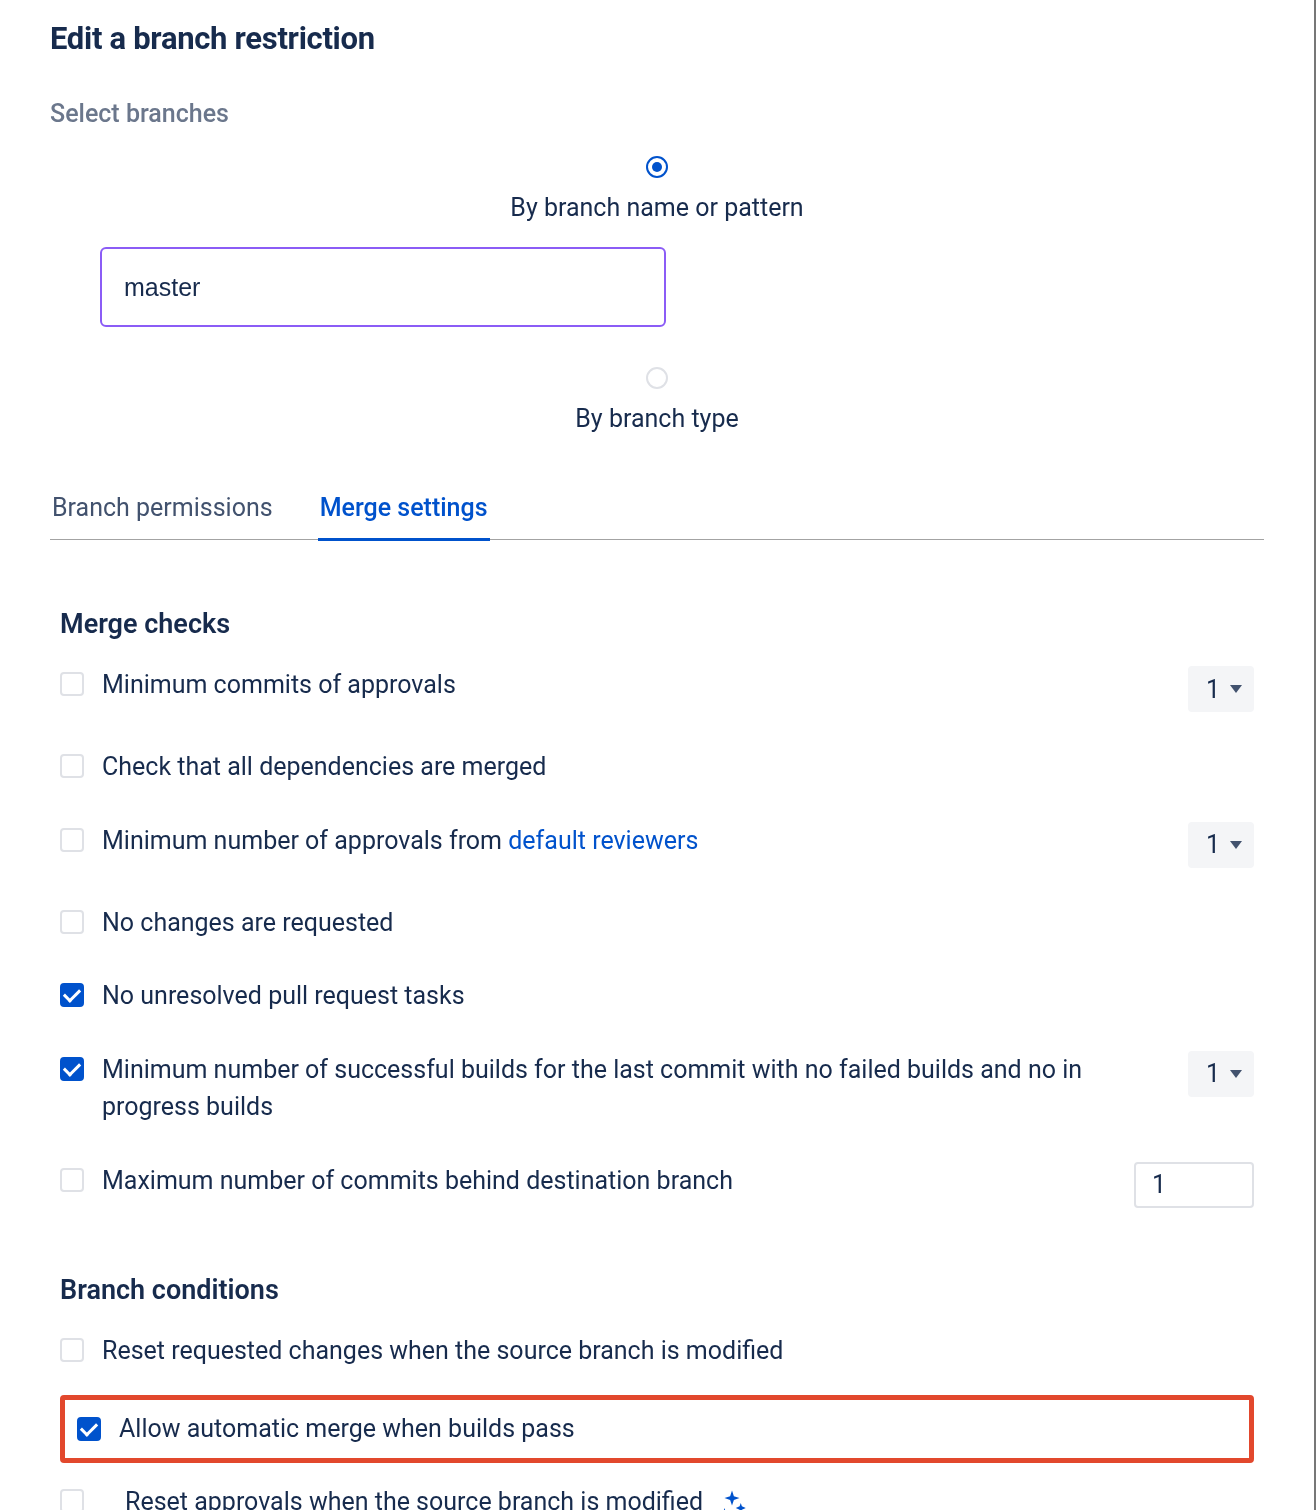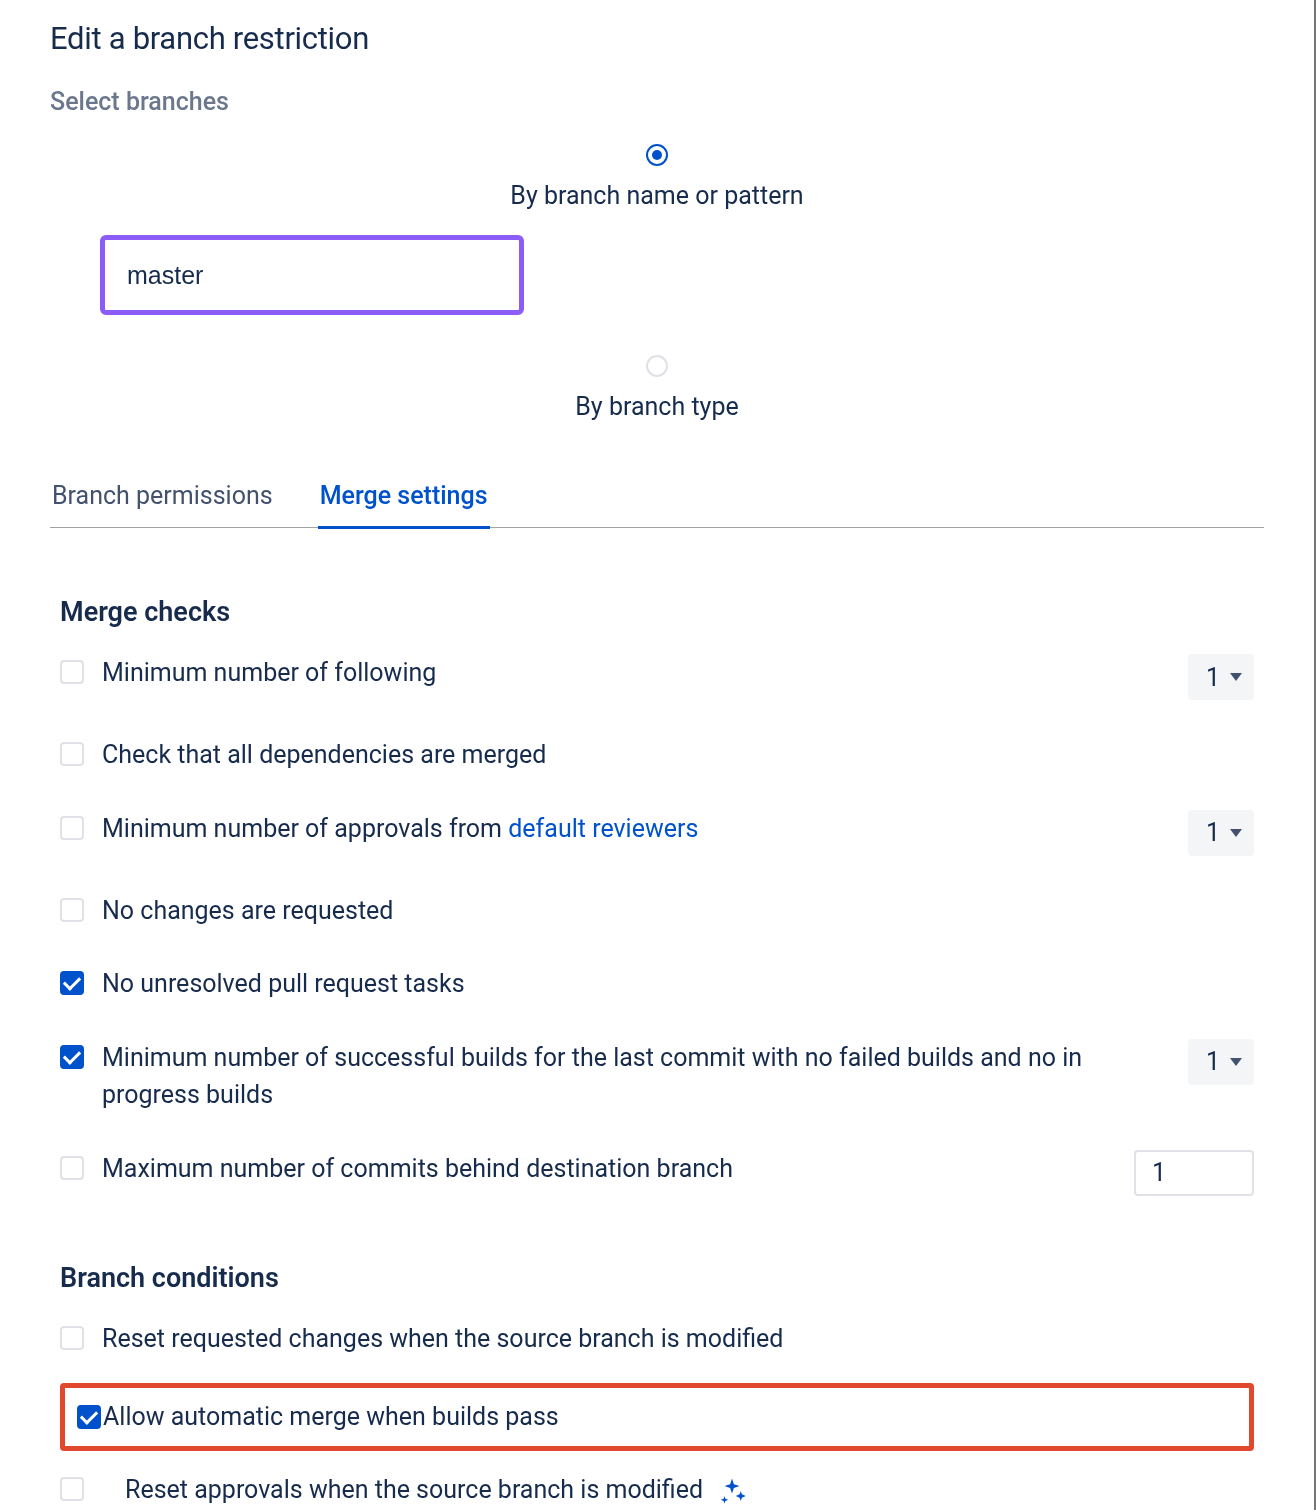--- a/index.html
+++ b/index.html
@@ -7,23 +7,23 @@
     font-family: -apple-system, BlinkMacSystemFont, "Segoe UI", Roboto, Helvetica, Arial, sans-serif;
     background: #fff;
     color: #172B4D;
     width: 1316px;
     padding: 20px 50px 40px 50px;
     font-size: 20px;
     border-right: 2px solid #777;
   }
   h1.page-title {
     font-size: 31px;
-    font-weight: 400;
+    font-weight: 700;
     color: #172B4D;
-    margin-bottom: 30px;
+    margin-bottom: 42px;
     letter-spacing: -0.3px;
   }
   .section-label {
     color: #6B778C;
     font-size: 25px;
     font-weight: 500;
     margin-bottom: 28px;
   }
   .radio-row {
     display: flex;
@@ -43,23 +43,23 @@
   .radio.checked::after {
     content:""; width:10px; height:10px; border-radius:50%; background:#0052CC;
   }
   .radio-label {
     font-size: 25px;
     color: #172B4D;
   }
   .branch-input {
     margin-left: 50px;
     margin-bottom: 40px;
-    width: 424px;
+    width: 566px;
     height: 80px;
-    border: 5px solid #8b5cf6;
+    border: 2px solid #8b5cf6;
     border-radius: 6px;
     padding: 0 22px;
     display:flex; align-items:center;
   }
   .branch-input input {
     border:none; outline:none; font-size:25px; width:100%; color:#172B4D;
   }
   .tabs {
     display:flex;
     border-bottom: 1px solid #a3a3a3;
@@ -146,21 +146,21 @@
     align-items:center;
     margin-left:12px;
     flex-shrink:0;
   }
   .highlight-box {
     border: 5px solid #E2482D;
     border-radius:4px;
     padding: 10px 12px;
     display:flex;
     align-items:center;
-    gap:2px;
+    gap:18px;
     margin-bottom: 10px;
   }
   .highlight-box .checkbox { margin-top:0; }
   .sparkle {
     display:inline-flex;
     margin-left:8px;
     vertical-align:middle;
   }
   .chevron-down {
     width:0; height:0;
@@ -195,21 +195,21 @@
   <div class="tab">Branch permissions</div>
   <div class="tab active">Merge settings</div>
 </div>
 
 <div class="section-container">
 
   <h2 class="sub-heading">Merge checks</h2>
 
   <div class="check-row">
     <span class="checkbox"></span>
-    <span class="check-label">Minimum number of following</span>
+    <span class="check-label">Minimum commits of approvals</span>
     <span class="select-box">
       <span>1</span>
       <span class="chevron-down"></span>
     </span>
   </div>
 
   <div class="check-row">
     <span class="checkbox"></span>
     <span class="check-label">Check that all dependencies are merged</span>
   </div>

